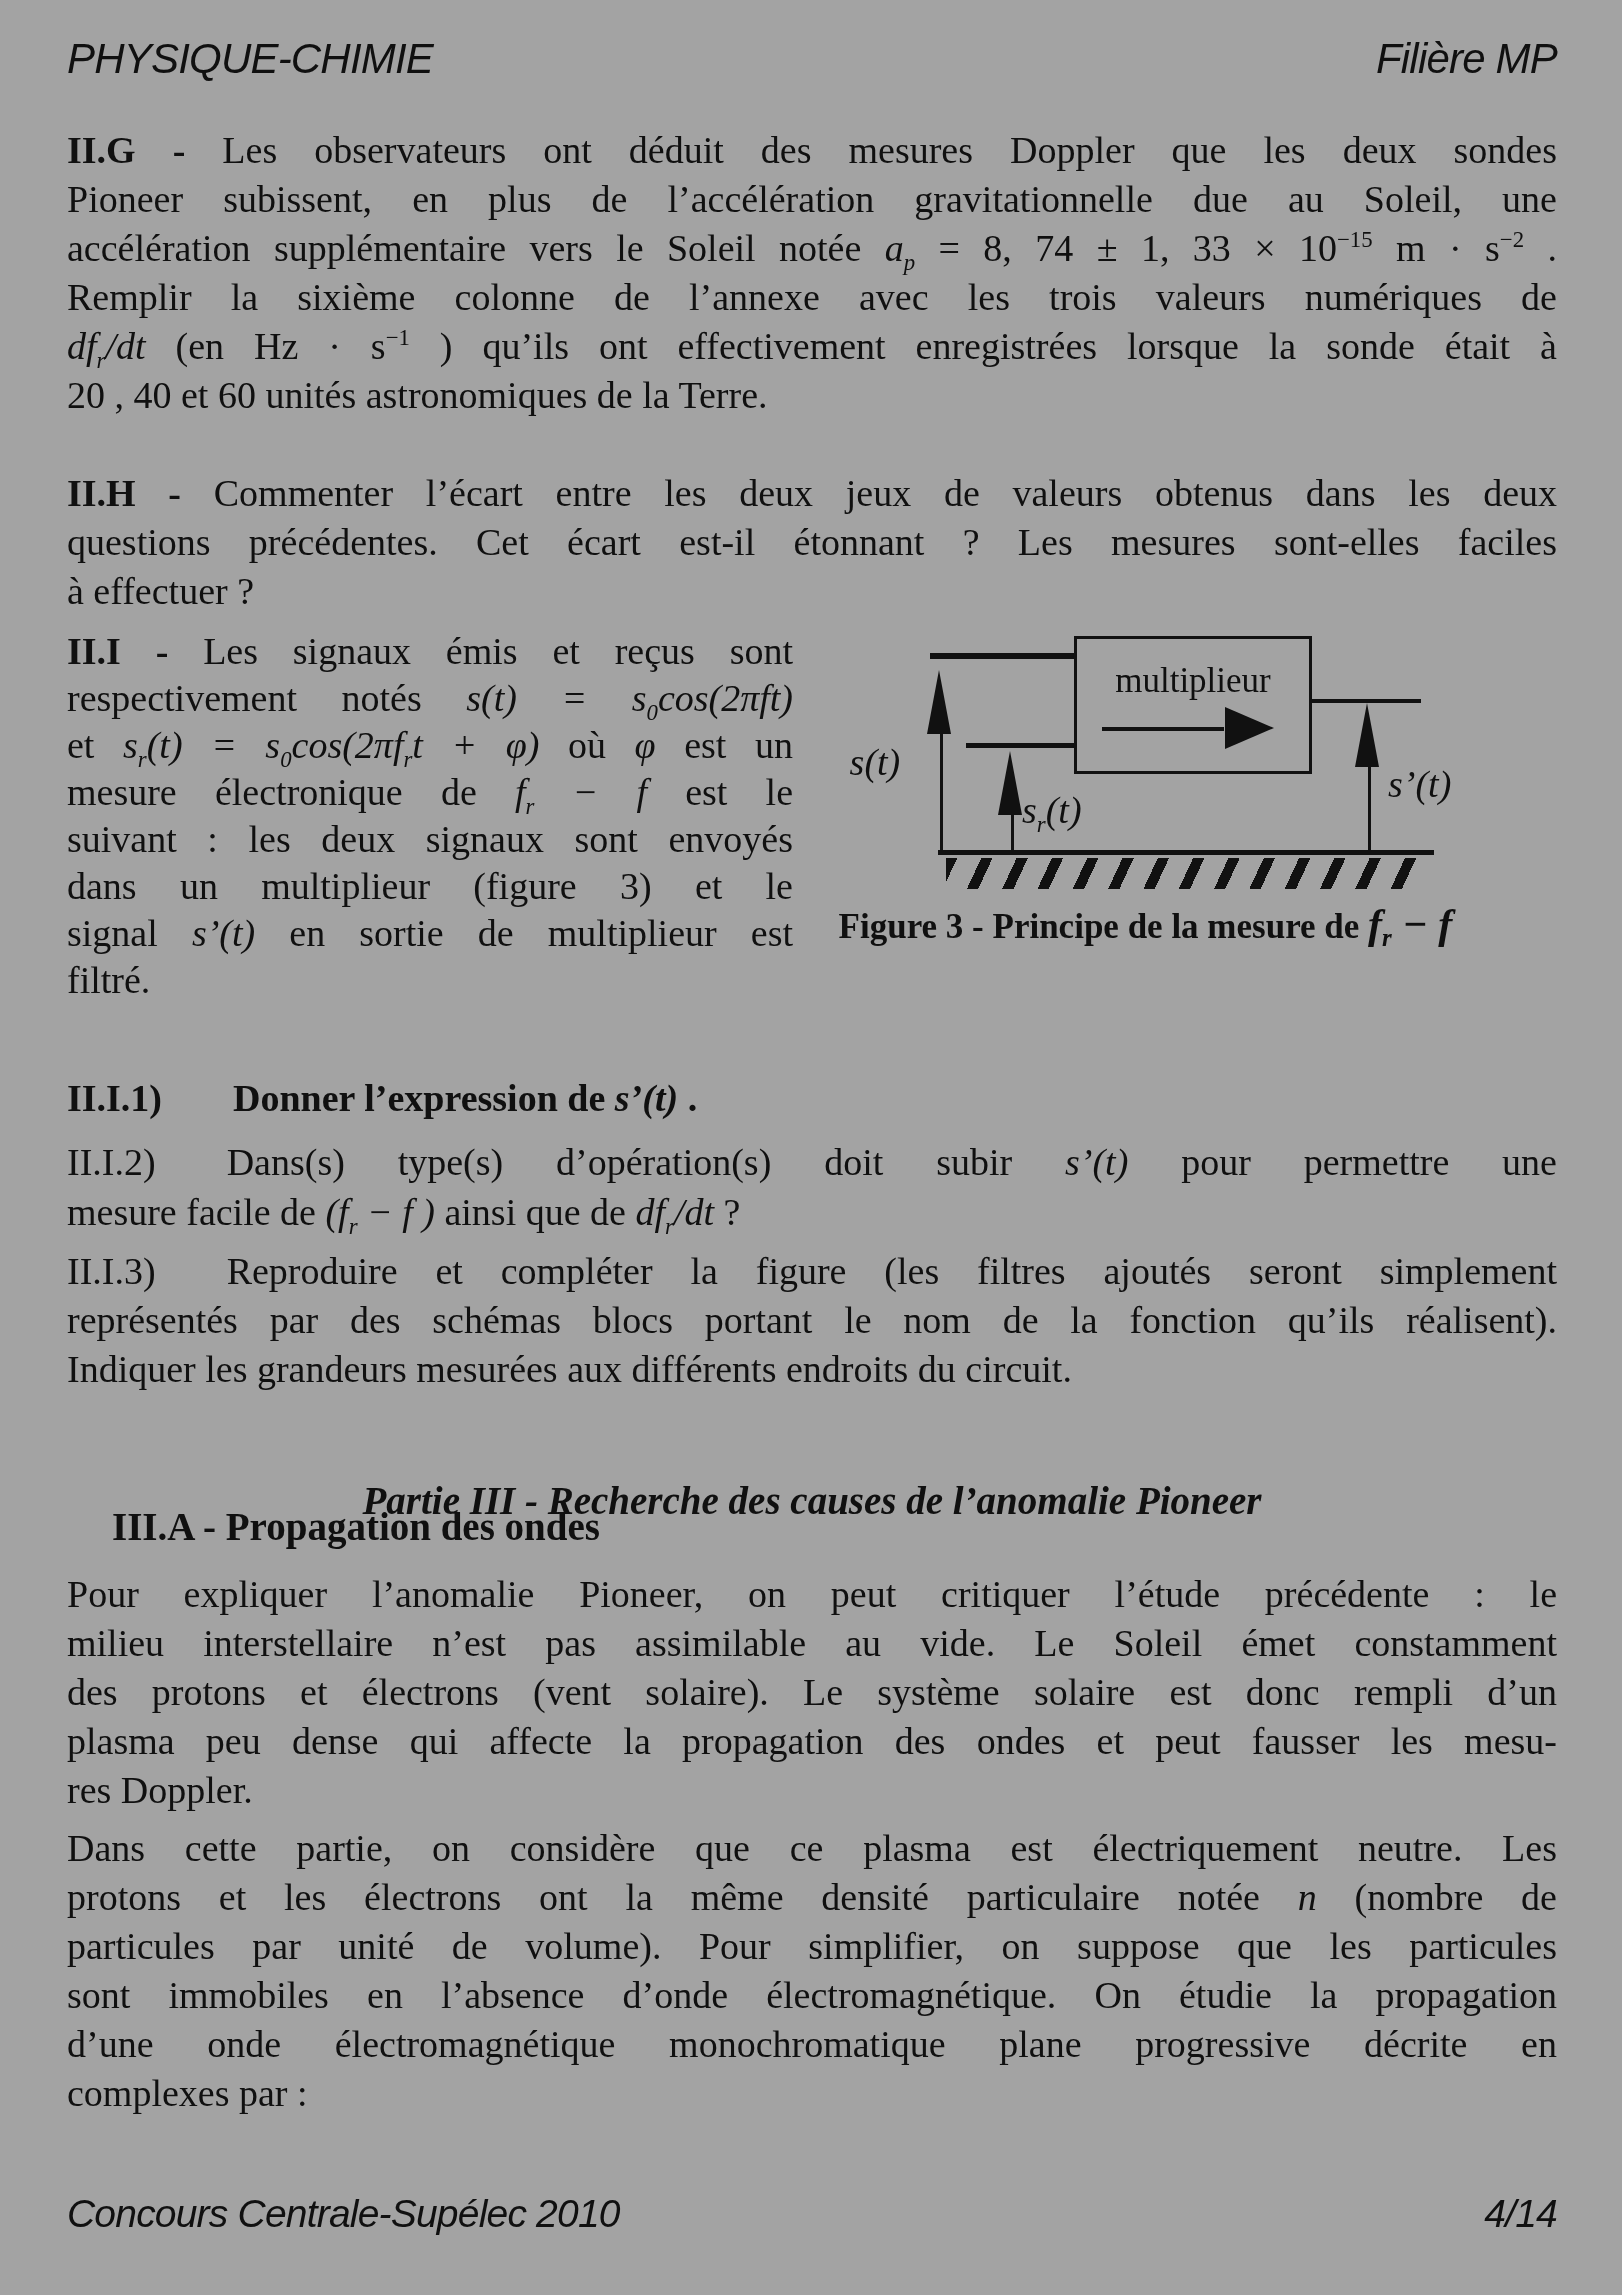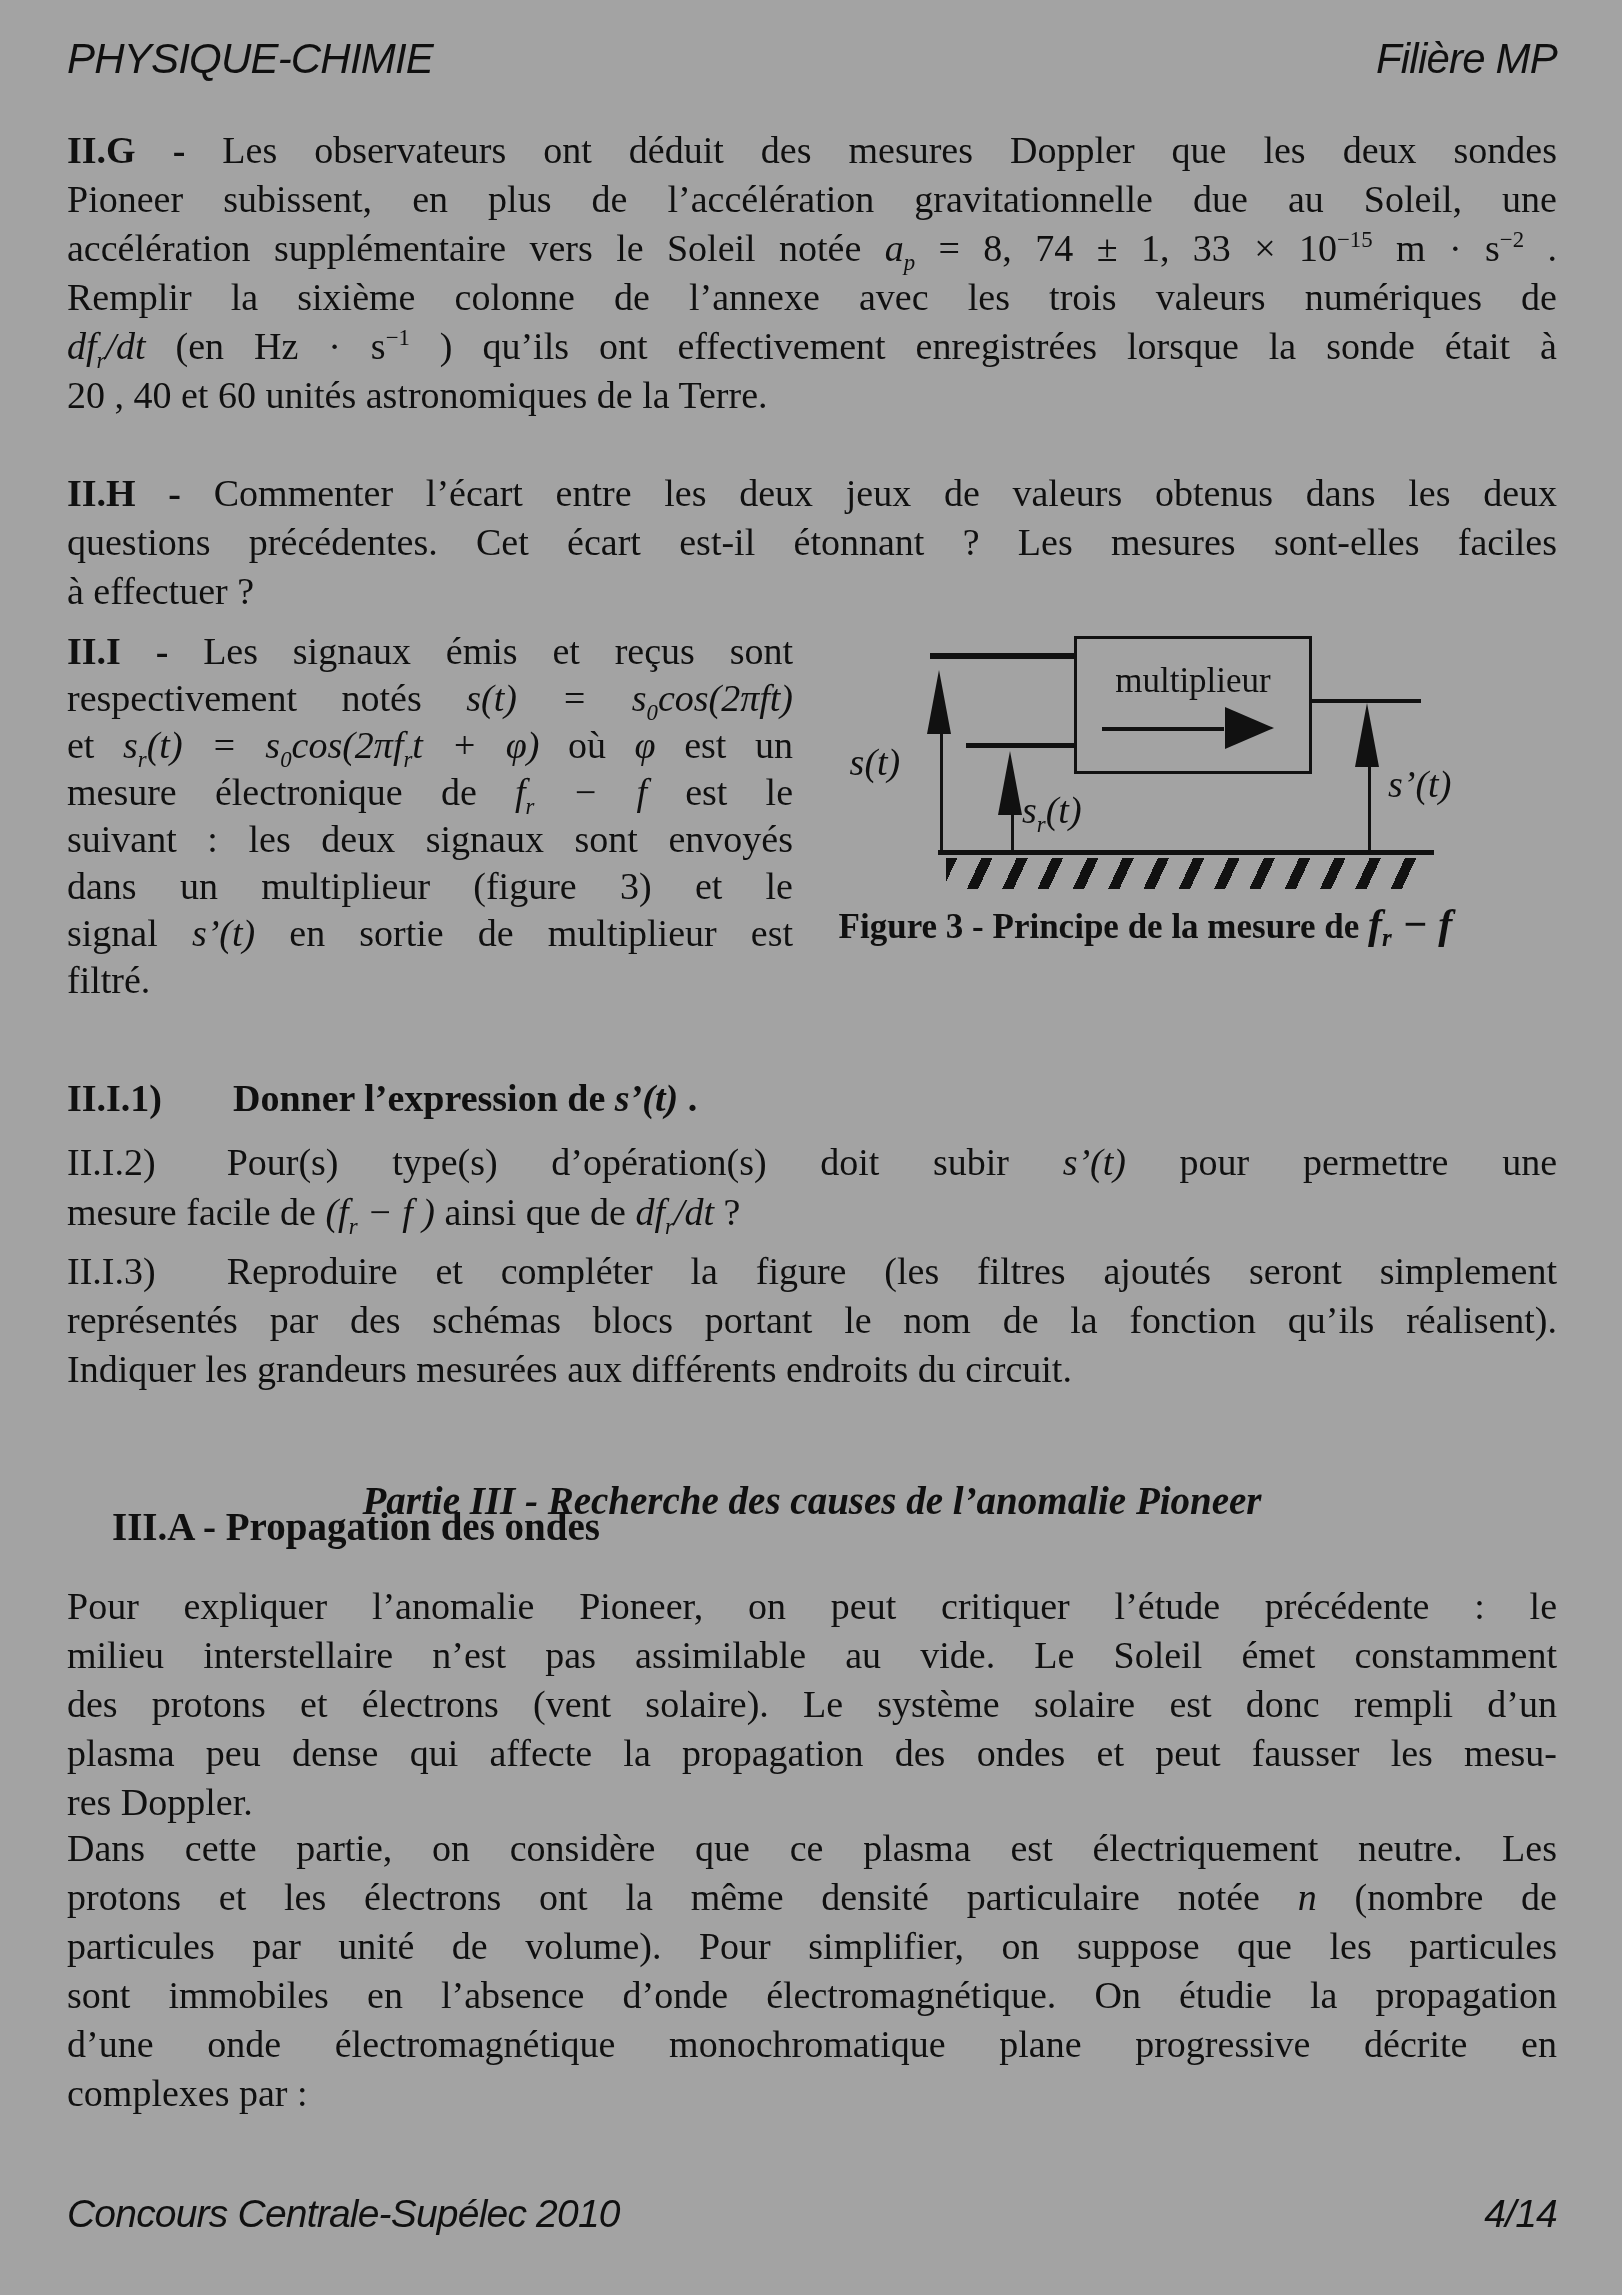--- a/index.html
+++ b/index.html
@@ -95,35 +95,35 @@
     <div class="flabel" style="left:174px;top:166px;"><span>s</span><sub>r</sub><span>(t)</span></div>
     <div class="flabel" style="left:540px;top:140px;"><span>s’(t)</span></div>
     <div class="fcaption"><span>Figure 3 - Principe de la mesure de </span><span class="capm">f</span><sub class="capsub">r</sub><span class="capm"> − f</span></div>
   </div>
 
   <div class="blk body" style="left:67px;top:1074px;width:1490px;line-height:49px;font-weight:bold;">
     <div class="ln last"><span>II.I.1)</span><span class="qgap"></span><span>Donner l’expression de </span><span class="m">s’(t)</span><span> .</span></div>
   </div>
 
   <div class="blk body" style="left:67px;top:1137px;width:1490px;line-height:50px;">
-    <div class="ln"><span>II.I.2)</span><span class="qgap"></span><span>Pour(s) type(s) d’opération(s) doit subir </span><span class="m">s’(t)</span><span> pour permettre une</span></div>
+    <div class="ln"><span>II.I.2)</span><span class="qgap"></span><span>Dans(s) type(s) d’opération(s) doit subir </span><span class="m">s’(t)</span><span> pour permettre une</span></div>
     <div class="ln last"><span>mesure facile de </span><span class="m">(f</span><sub>r</sub><span class="m"> − f )</span><span> ainsi que de </span><span class="m">df</span><sub>r</sub><span class="m">/dt</span><span> ?</span></div>
   </div>
 
   <div class="blk body" style="left:67px;top:1247px;width:1490px;line-height:49px;">
     <div class="ln"><span>II.I.3)</span><span class="qgap"></span><span>Reproduire et compléter la figure (les filtres ajoutés seront simplement</span></div>
     <div class="ln"><span>représentés par des schémas blocs portant le nom de la fonction qu’ils réalisent).</span></div>
     <div class="ln last"><span>Indiquer les grandeurs mesurées aux différents endroits du circuit.</span></div>
   </div>
 
   <div class="blk h-part">Partie III - Recherche des causes de l’anomalie Pioneer</div>
 
   <div class="blk h-sub">III.A - Propagation des ondes</div>
 
-  <div class="blk body" style="left:67px;top:1570px;width:1490px;line-height:49px;margin-top:12px;">
+  <div class="blk body" style="left:67px;top:1570px;width:1490px;line-height:49px;">
     <div class="ln"><span>Pour expliquer l’anomalie Pioneer, on peut critiquer l’étude précédente : le</span></div>
     <div class="ln"><span>milieu interstellaire n’est pas assimilable au vide. Le Soleil émet constamment</span></div>
     <div class="ln"><span>des protons et électrons (vent solaire). Le système solaire est donc rempli d’un</span></div>
     <div class="ln"><span>plasma peu dense qui affecte la propagation des ondes et peut fausser les mesu-</span></div>
     <div class="ln last"><span>res Doppler.</span></div>
   </div>
 
   <div class="blk body" style="left:67px;top:1824px;width:1490px;line-height:49px;">
     <div class="ln"><span>Dans cette partie, on considère que ce plasma est électriquement neutre. Les</span></div>
     <div class="ln"><span>protons et les électrons ont la même densité particulaire notée </span><span class="m">n</span><span> (nombre de</span></div>

